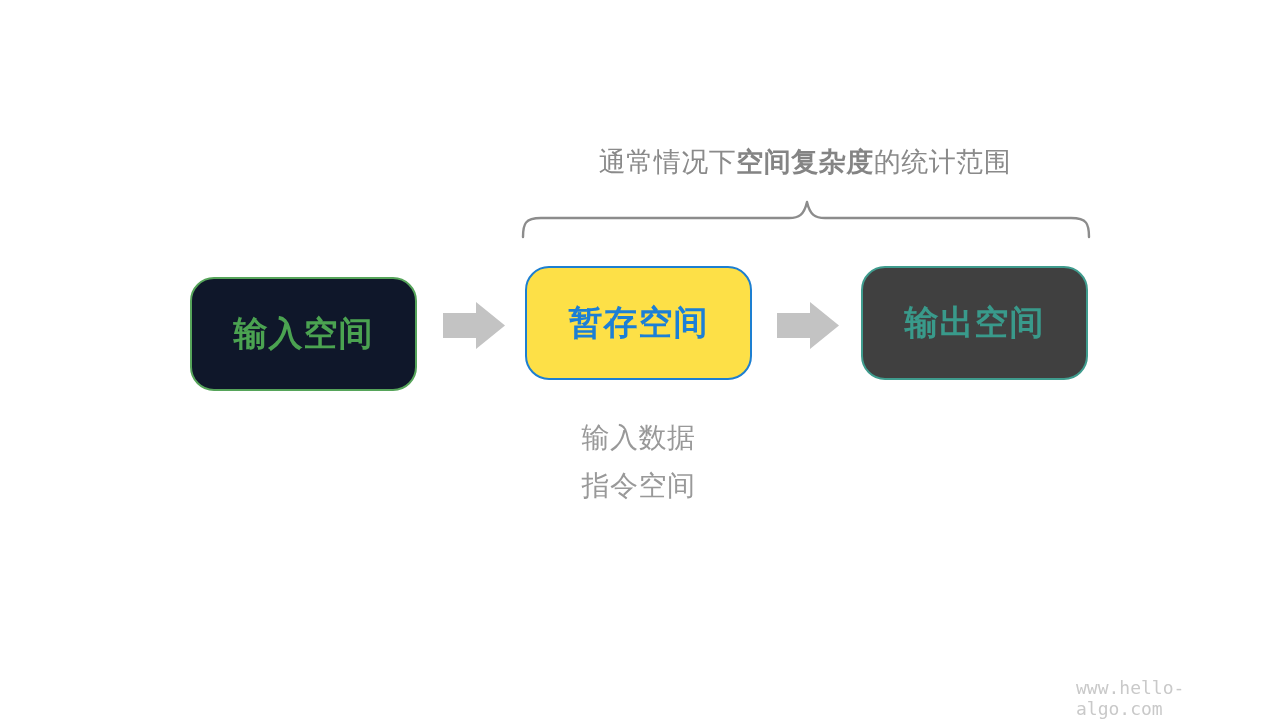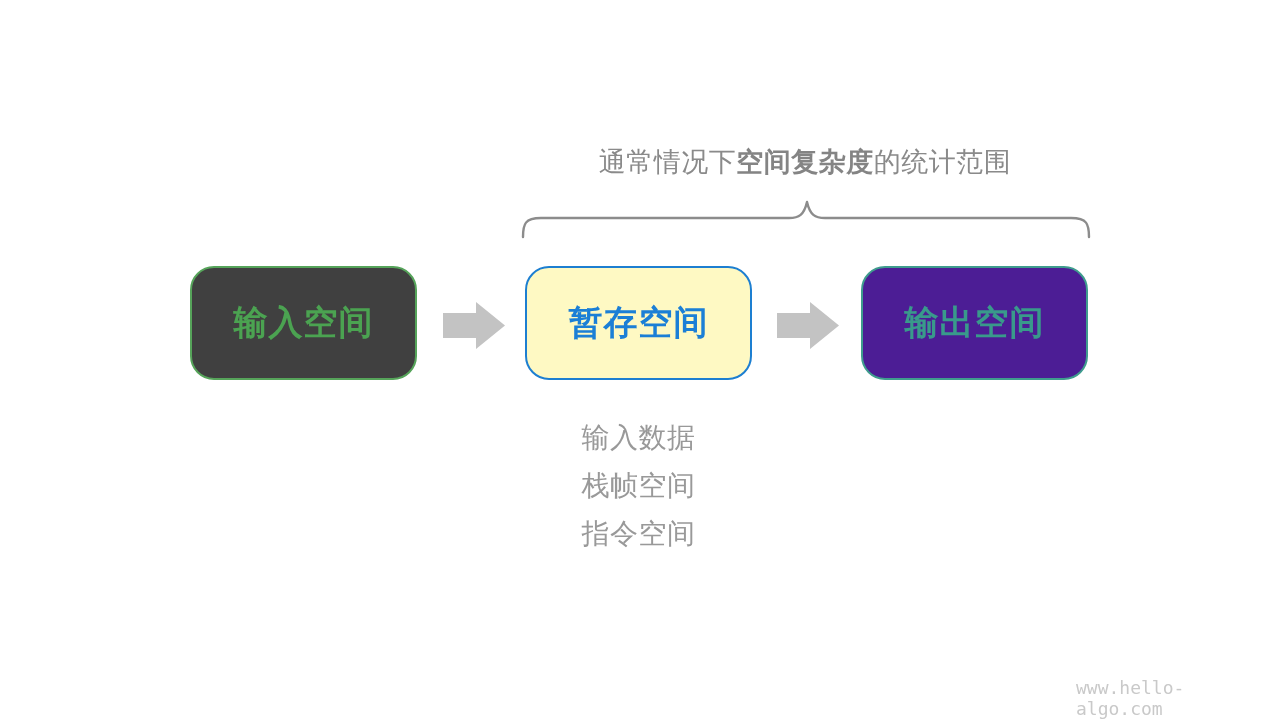--- a/index.html
+++ b/index.html
@@ -56,33 +56,34 @@
     display: flex;
     align-items: center;
     justify-content: center;
     font-size: 34px;
     font-weight: bold;
     letter-spacing: 1px;
   }
   .box-input {
     left: 190px;
     border: 2px solid #56a45a;
-    background: #404040;
+    background: #0f172a;
     color: #4ba351;
+    margin-top: 11px;
   }
   .box-temp {
     left: 525px;
     border: 2.5px solid #1d7fd1;
-    background: #fef9c3;
+    background: #fde047;
     color: #1b7fd6;
   }
   .box-output {
     left: 861px;
     border: 2px solid #3f9c8e;
-    background: #4c1d95;
+    background: #404040;
     color: #399a8b;
   }
   .arrow {
     position: absolute;
     top: 302px;
     width: 62px;
     height: 47px;
   }
   .arrow polygon { fill: #c3c3c3; }
   .arrow-1 { left: 443px; }
@@ -139,20 +140,19 @@
     <polygon points="0,11 33,11 33,0 62,23.5 33,47 33,36 0,36"></polygon>
   </svg>
 
   <div class="box box-output">
     <span>输出空间</span>
   </div>
 
 
   <div class="note note-temp">
     <div class="note-line">输入数据</div>
-    <div class="note-line">栈帧空间</div>
     <div class="note-line">指令空间</div>
   </div>
 
 
   <div class="watermark">www.hello-algo.com</div>
 
 </div>
 
 </body></html>

